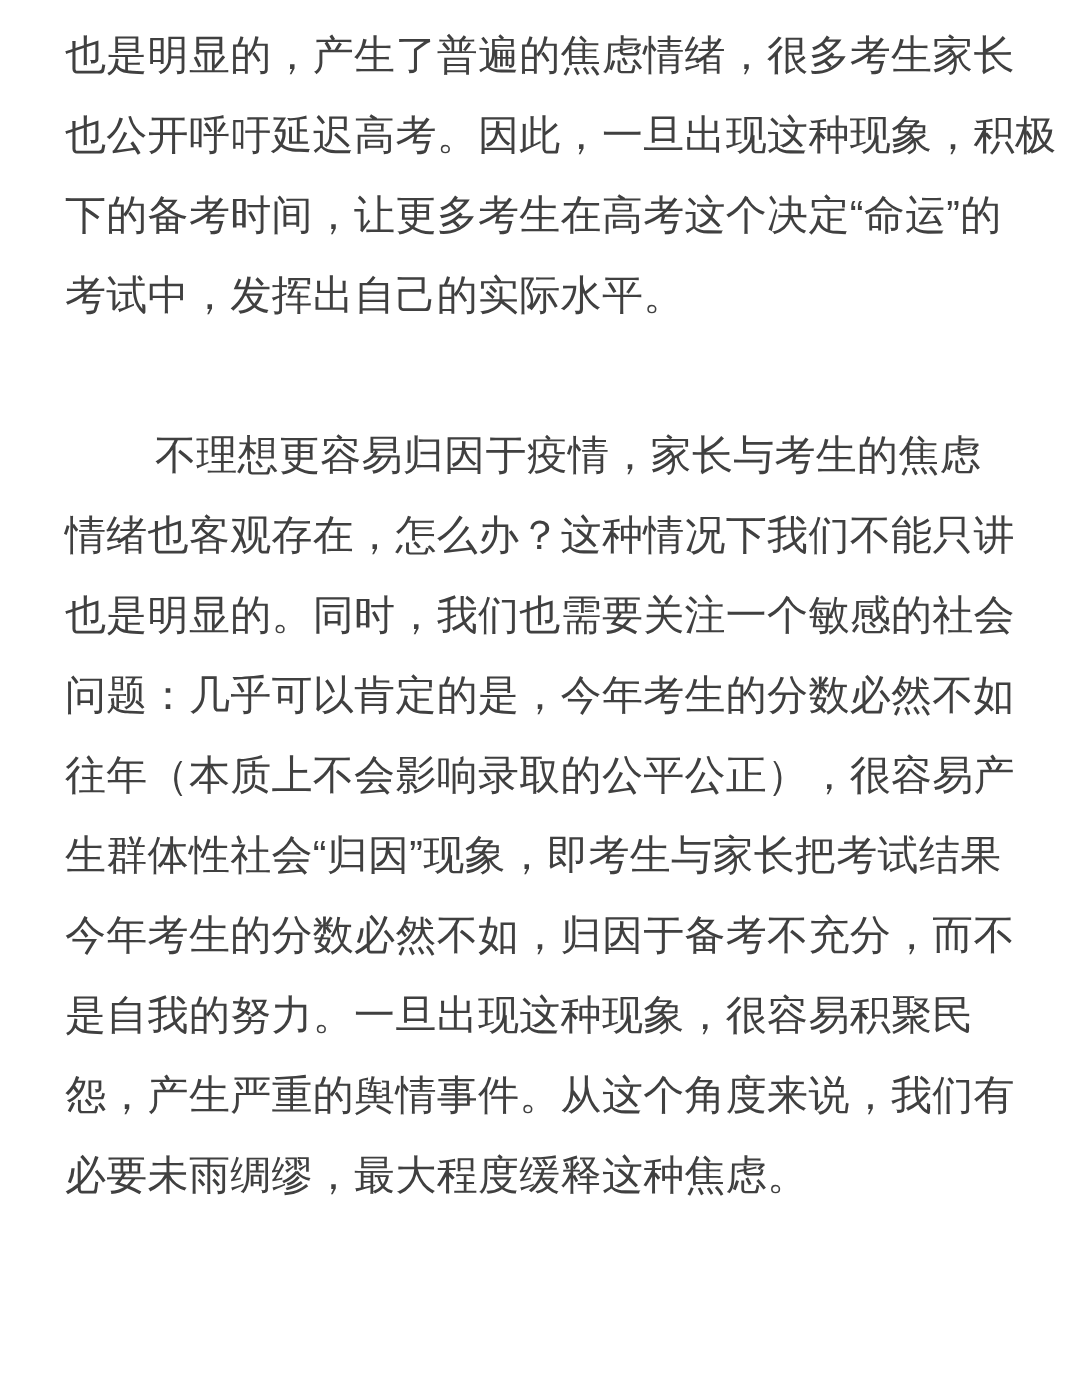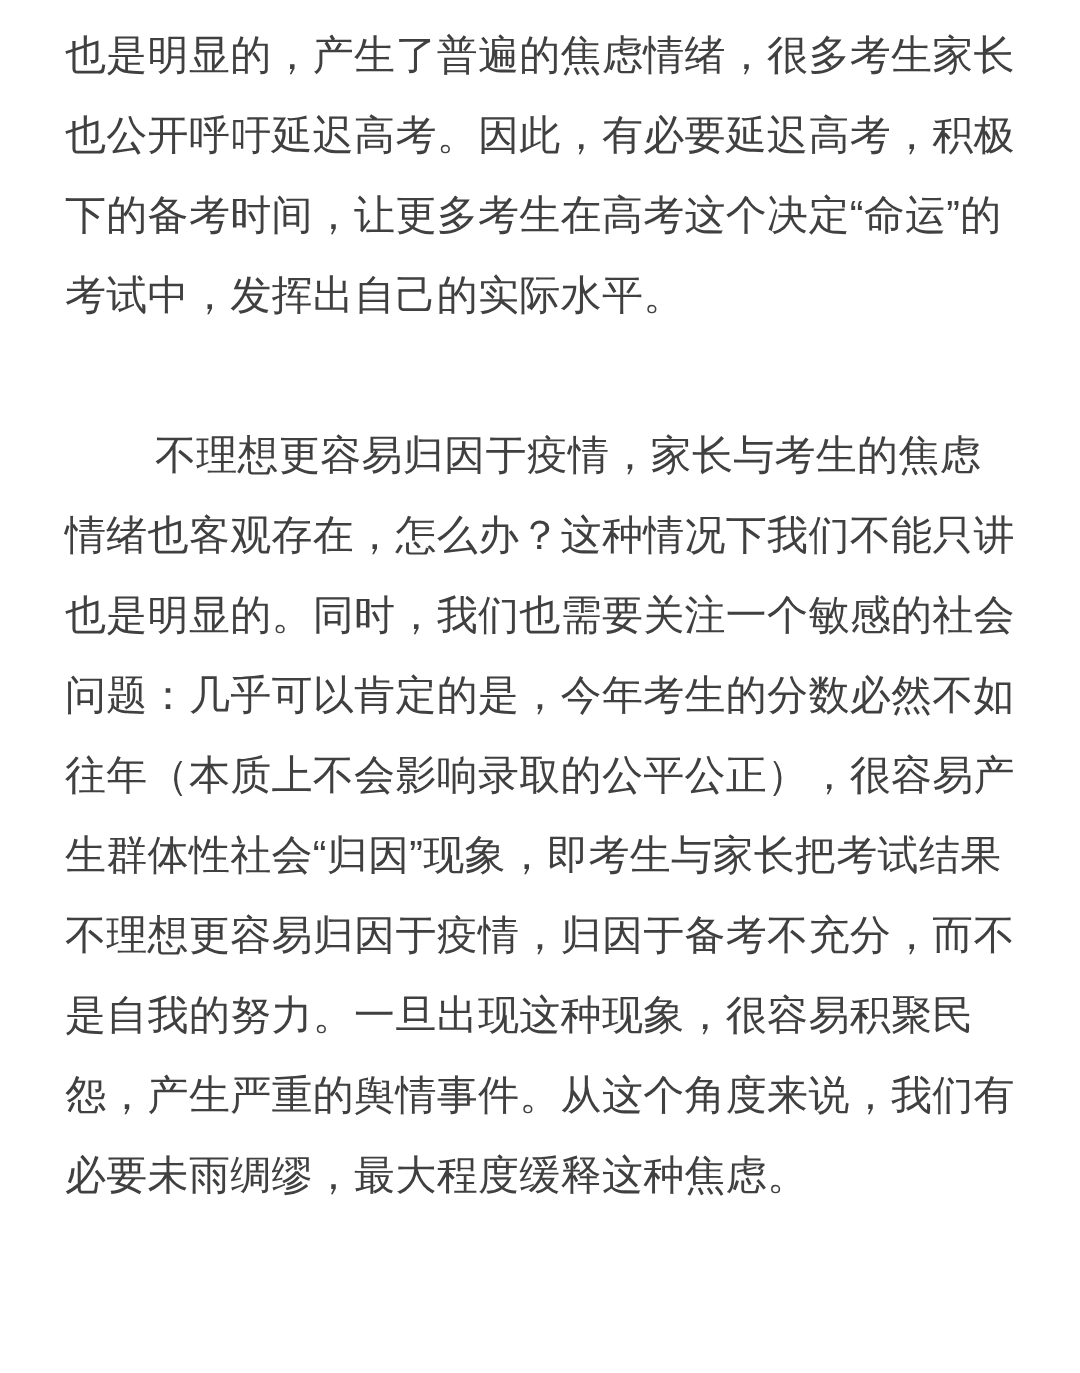--- a/index.html
+++ b/index.html
@@ -44,30 +44,30 @@
     padding-left: 90px;
   }
 </style>
 </head>
 <body>
 
 <div class="page">
   <div class="article">
     <div class="para">
         <div class="text-line">也是明显的，产生了普遍的焦虑情绪，很多考生家长</div>
-        <div class="text-line">也公开呼吁延迟高考。因此，有必要延迟高考，积极</div>
+        <div class="text-line">也公开呼吁延迟高考。因此，一旦出现这种现象，积极</div>
         <div class="text-line">下的备考时间，让更多考生在高考这个决定“命运”的</div>
         <div class="text-line">考试中，发挥出自己的实际水平。</div>
       </div>
     <div class="para para-indent">
         <div class="text-line">不理想更容易归因于疫情，家长与考生的焦虑</div>
         <div class="text-line">情绪也客观存在，怎么办？这种情况下我们不能只讲</div>
         <div class="text-line">也是明显的。同时，我们也需要关注一个敏感的社会</div>
         <div class="text-line">问题：几乎可以肯定的是，今年考生的分数必然不如</div>
         <div class="text-line">往年（本质上不会影响录取的公平公正），很容易产</div>
         <div class="text-line">生群体性社会“归因”现象，即考生与家长把考试结果</div>
-        <div class="text-line">不理想更容易归因于疫情，归因于备考不充分，而不</div>
+        <div class="text-line">今年考生的分数必然不如，归因于备考不充分，而不</div>
         <div class="text-line">是自我的努力。一旦出现这种现象，很容易积聚民</div>
         <div class="text-line">怨，产生严重的舆情事件。从这个角度来说，我们有</div>
         <div class="text-line">必要未雨绸缪，最大程度缓释这种焦虑。</div>
       </div>
   </div>
 </div>
 
 </body></html>

